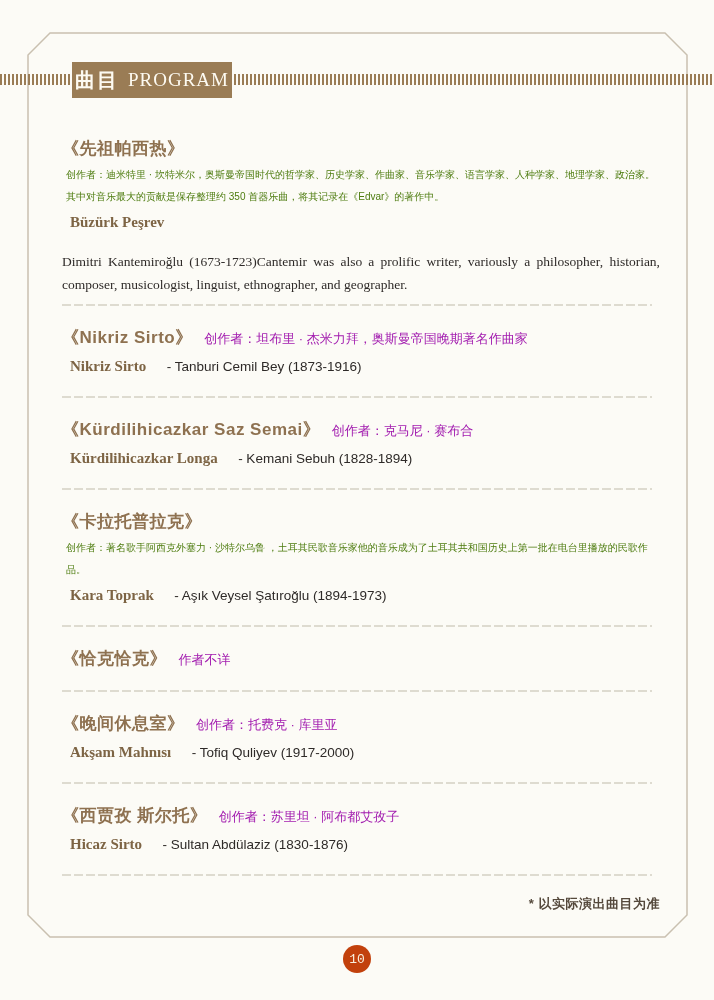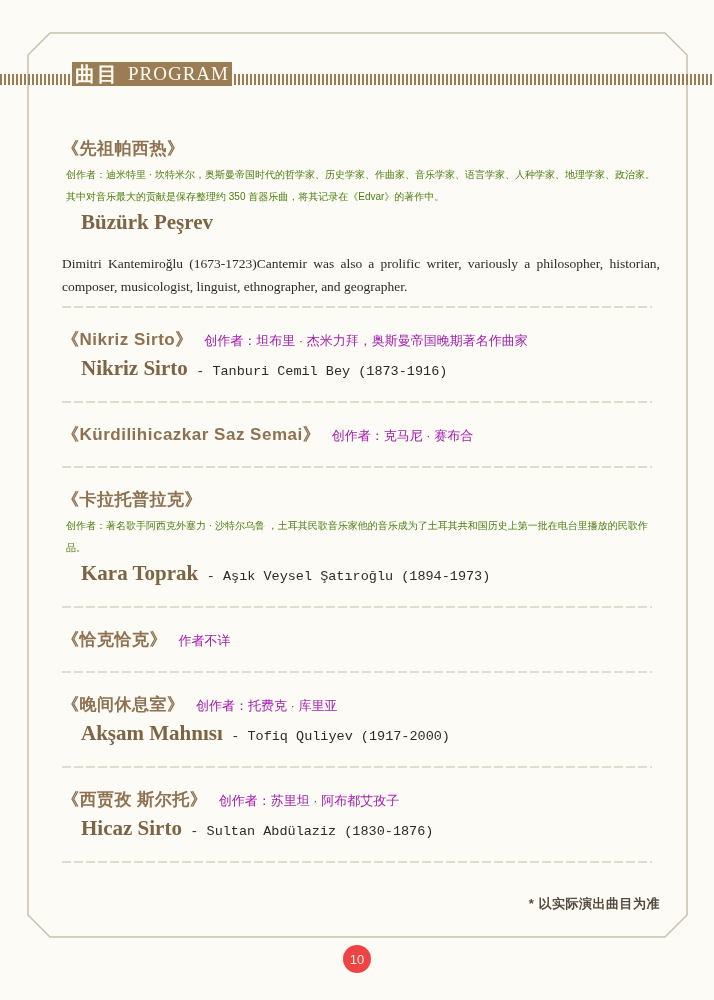--- a/index.html
+++ b/index.html
@@ -8,21 +8,21 @@
     position:relative;
     background:#fcfbf6;
     font-family:"Liberation Sans", sans-serif;
     overflow:hidden;
   }
   .frame-svg { position:absolute; left:0; top:0; }
 
   
   .banner {
     position:absolute; left:72px; top:62px;
-    width:160px; height:24px;
+    width:160px; height:36px;
     background:#9a7c55;
     color:#fdfaf1;
     display:flex; align-items:center; justify-content:center;
     gap:9px;
     z-index:3;
   }
   .banner .cn { font-size:20px; font-weight:bold; letter-spacing:2px; }
   .banner .en { font-family:"Liberation Serif", serif; font-size:19px; letter-spacing:1px; }
 
   .ribbon {
@@ -40,24 +40,24 @@
   .cjk-title {
     color:#8e7150; font-weight:bold; font-size:17px; letter-spacing:0.5px;margin-top:28px;
   }
   .t-suffix { color:#a21caf; font-size:13px; margin-left:7px; }
   .desc {
     margin:2px 4px 0; color:#4d7c0f; font-size:10px; line-height:22px;
   }
   .latin-line { margin-top:2px; line-height:24px; }
   .latin-bold {
     font-family:"Liberation Serif", serif; font-weight:bold;
-    color:#7d6444; font-size:21px; margin-left:19px;
+    color:#7d6444; font-size:15px; margin-left:8px;
   }
   .latin-rest {
-    font-family:Liberation Mono, monospace; color:#2e2a28; font-size:13.5px; margin-left:4px;
+    font-family:Liberation Sans, sans-serif; color:#2e2a28; font-size:13.5px; margin-left:16px;
   }
   .eng {
     margin:16px 0 0; font-family:"Liberation Serif", serif;
     color:#2e2a28; font-size:13.5px; line-height:23px; text-align:justify;
   }
 
   .sep {
     height:2px; margin:17px 8px 19px 0;
     background:repeating-linear-gradient(90deg, #dedbd0 0, #dedbd0 9px, rgba(0,0,0,0) 9px, rgba(0,0,0,0) 12px);
   }
@@ -65,22 +65,22 @@
 
   .footnote {
     position:absolute; right:54px; top:895px;
     color:#55493c; font-weight:bold; font-size:13px; letter-spacing:0.5px;
     z-index:2;
   }
 
   .page-badge {
     position:absolute; left:343px; top:945px;
     width:28px; height:28px; border-radius:50%;
-    background:#ef4444; color:#f8efdd;
-    font-family:Liberation Sans, sans-serif; font-size:13px;
+    background:#c2410c; color:#f8efdd;
+    font-family:Liberation Mono, monospace; font-size:13px;
     display:flex; align-items:center; justify-content:center;
     z-index:2;
   }
 </style>
 </head>
 <body>
 
 <svg class="frame-svg" width="714" height="1000" viewBox="0 0 714 1000">
   <polygon points="50,33 665,33 687,55 687,915 665,937 50,937 28,915 28,55" fill="none" stroke="#c9c0b0" stroke-width="1.5"></polygon>
 </svg>
@@ -117,20 +117,24 @@
       <span class="latin-rest">- Tanburi Cemil Bey (1873-1916)</span>
     </div>
   </section>
 
   <div class="sep"></div>
 
   <section class="entry">
     <div class="t-line">
       <span class="cjk-title">《Kürdilihicazkar Saz Semai》</span>
       <span class="t-suffix">创作者：克马尼 · 赛布合</span>
+    </div>
+    <div class="latin-line">
+      <span class="latin-bold">Kürdilihicazkar Longa</span>
+      <span class="latin-rest">- Kemani Sebuh (1828-1894)</span>
     </div>
   </section>
 
   <div class="sep"></div>
 
   <section class="entry">
     <div class="t-line">
       <span class="cjk-title">《卡拉托普拉克》</span>
     </div>
     <p class="desc">创作者：著名歌手阿西克外塞力 · 沙特尔乌鲁 ，土耳其民歌音乐家他的音乐成为了土耳其共和国历史上第一批在电台里播放的民歌作品。</p>

